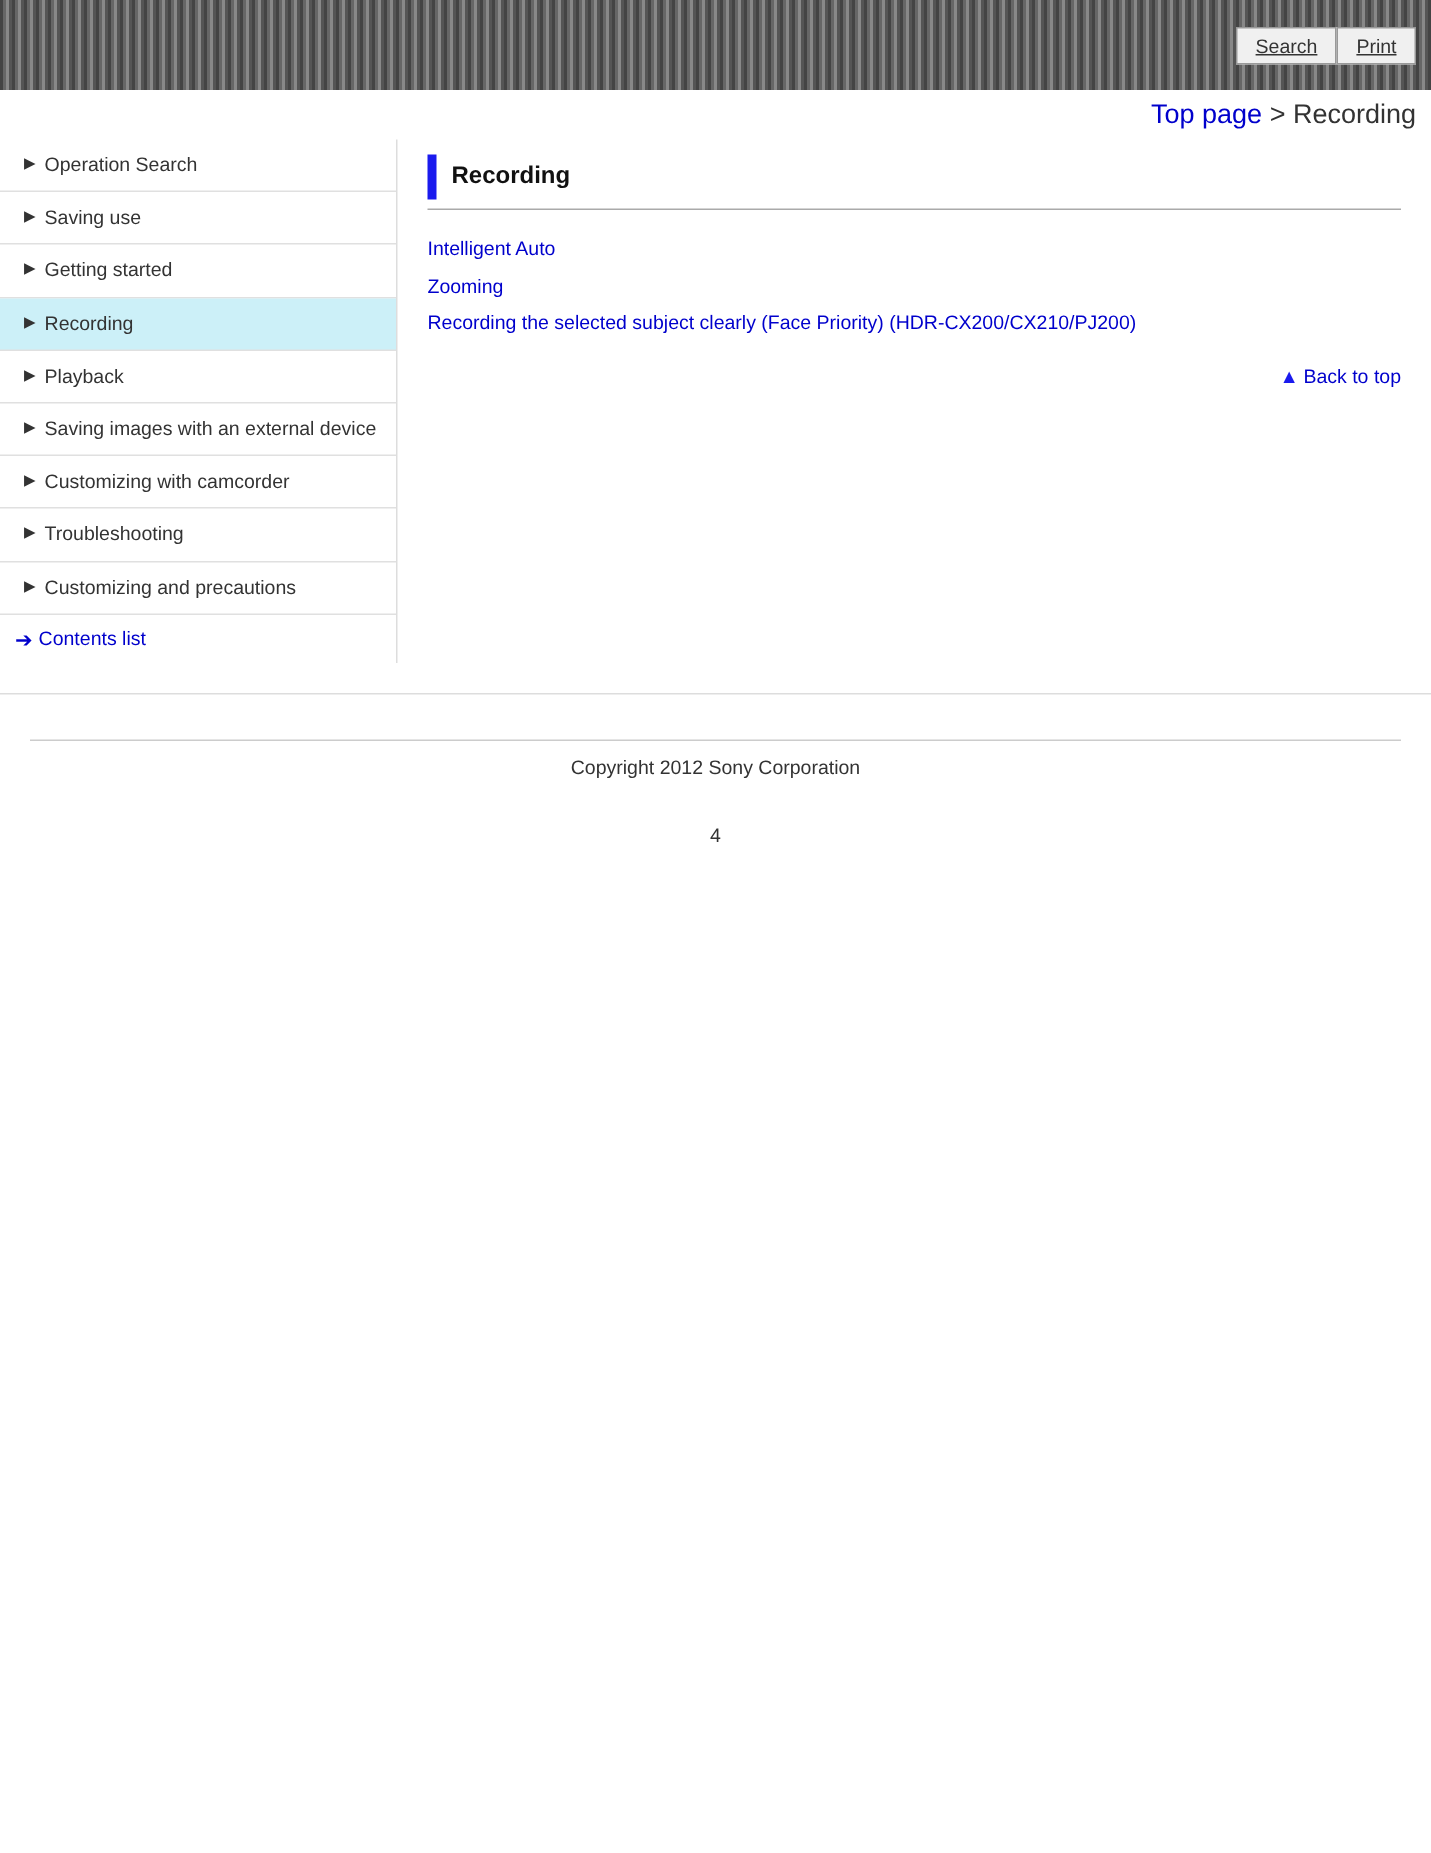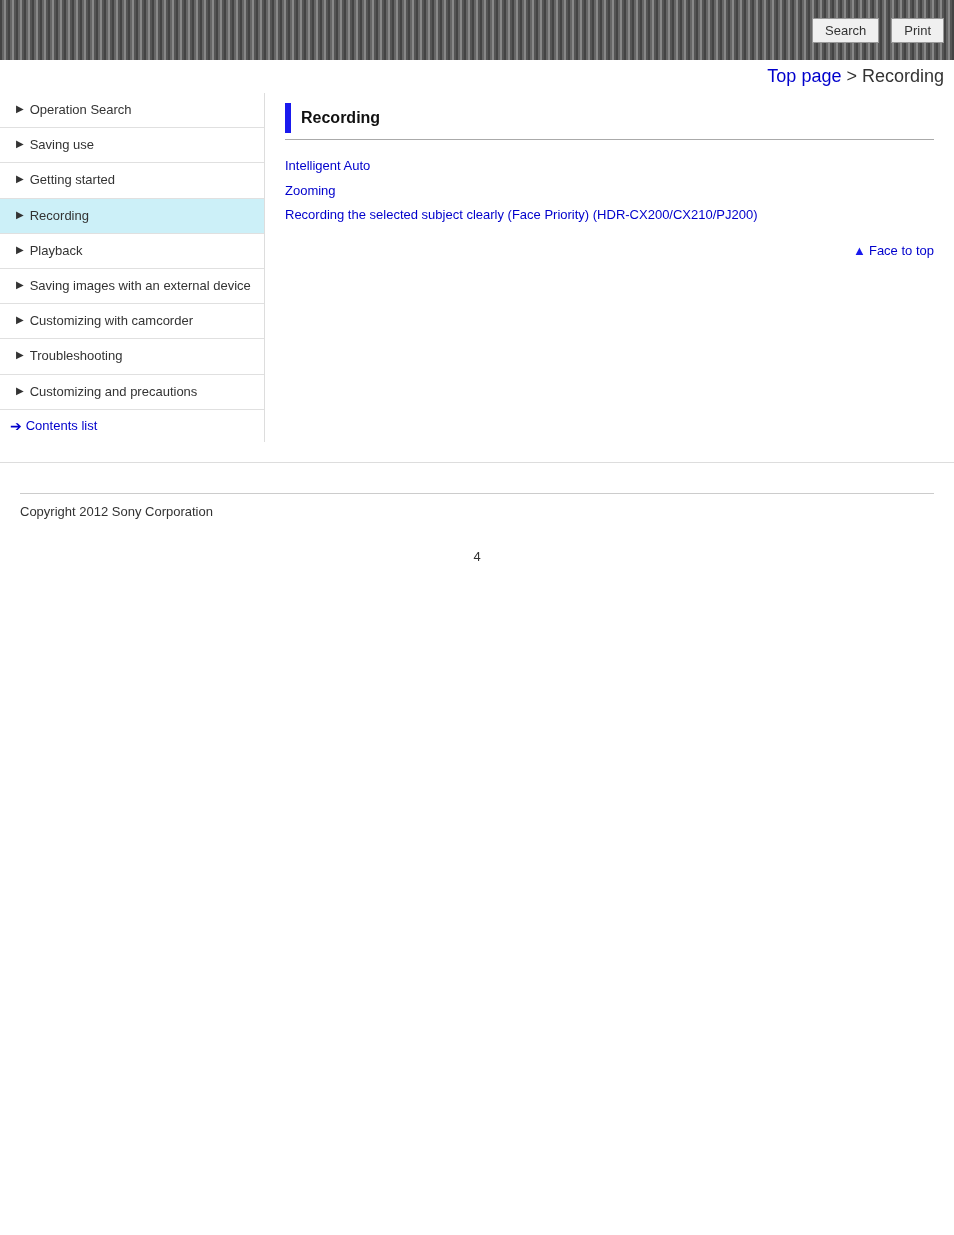--- a/index.html
+++ b/index.html
@@ -29,21 +29,22 @@
         #555 8px
       );
       height: 60px;
       display: flex;
       align-items: center;
       justify-content: flex-end;
       padding-right: 10px;
     }
     .header-buttons {
       display: flex;
-      gap: 12px;
+      gap: 0;
+      text-decoration: underline;
     }
     .header-btn {
       background: #f0f0f0;
       border: 1px solid #999;
       padding: 4px 12px;
       font-size: 13px;
       cursor: pointer;
       color: #333;
     }
 
@@ -155,21 +156,21 @@
       text-decoration: none;
       font-size: 13px;
     }
     .back-to-top-triangle {
       color: #1a1aee;
       margin-right: 3px;
     }
 
     
     .footer {
-      text-align: left;
+      text-align: center;
       padding: 20px;
       font-size: 13px;
       color: #333;
       border-top: 1px solid #ddd;
       margin-top: 20px;
     }
 
     
     .page-number {
       text-align: center;
@@ -256,21 +257,21 @@
     <div id="content-links-container">
         <div class="content-links-group">
           <a href="#" class="content-link">Intelligent Auto</a>
           <a href="#" class="content-link">Zooming</a>
           <a href="#" class="content-link">Recording the selected subject clearly (Face Priority) (HDR-CX200/CX210/PJ200)</a>
         </div>
       </div>
 
     <div class="back-to-top-container">
       <a href="#" class="back-to-top-link">
-        <span class="back-to-top-triangle">▲</span><span>Face to top</span>
+        <span class="back-to-top-triangle">▲</span><span>Back to top</span>
       </a>
     </div>
 
   </div>
 </div>
 
 <div class="footer">
   <hr class="content-divider">
   <span>Copyright 2012 Sony Corporation</span>
 </div>

